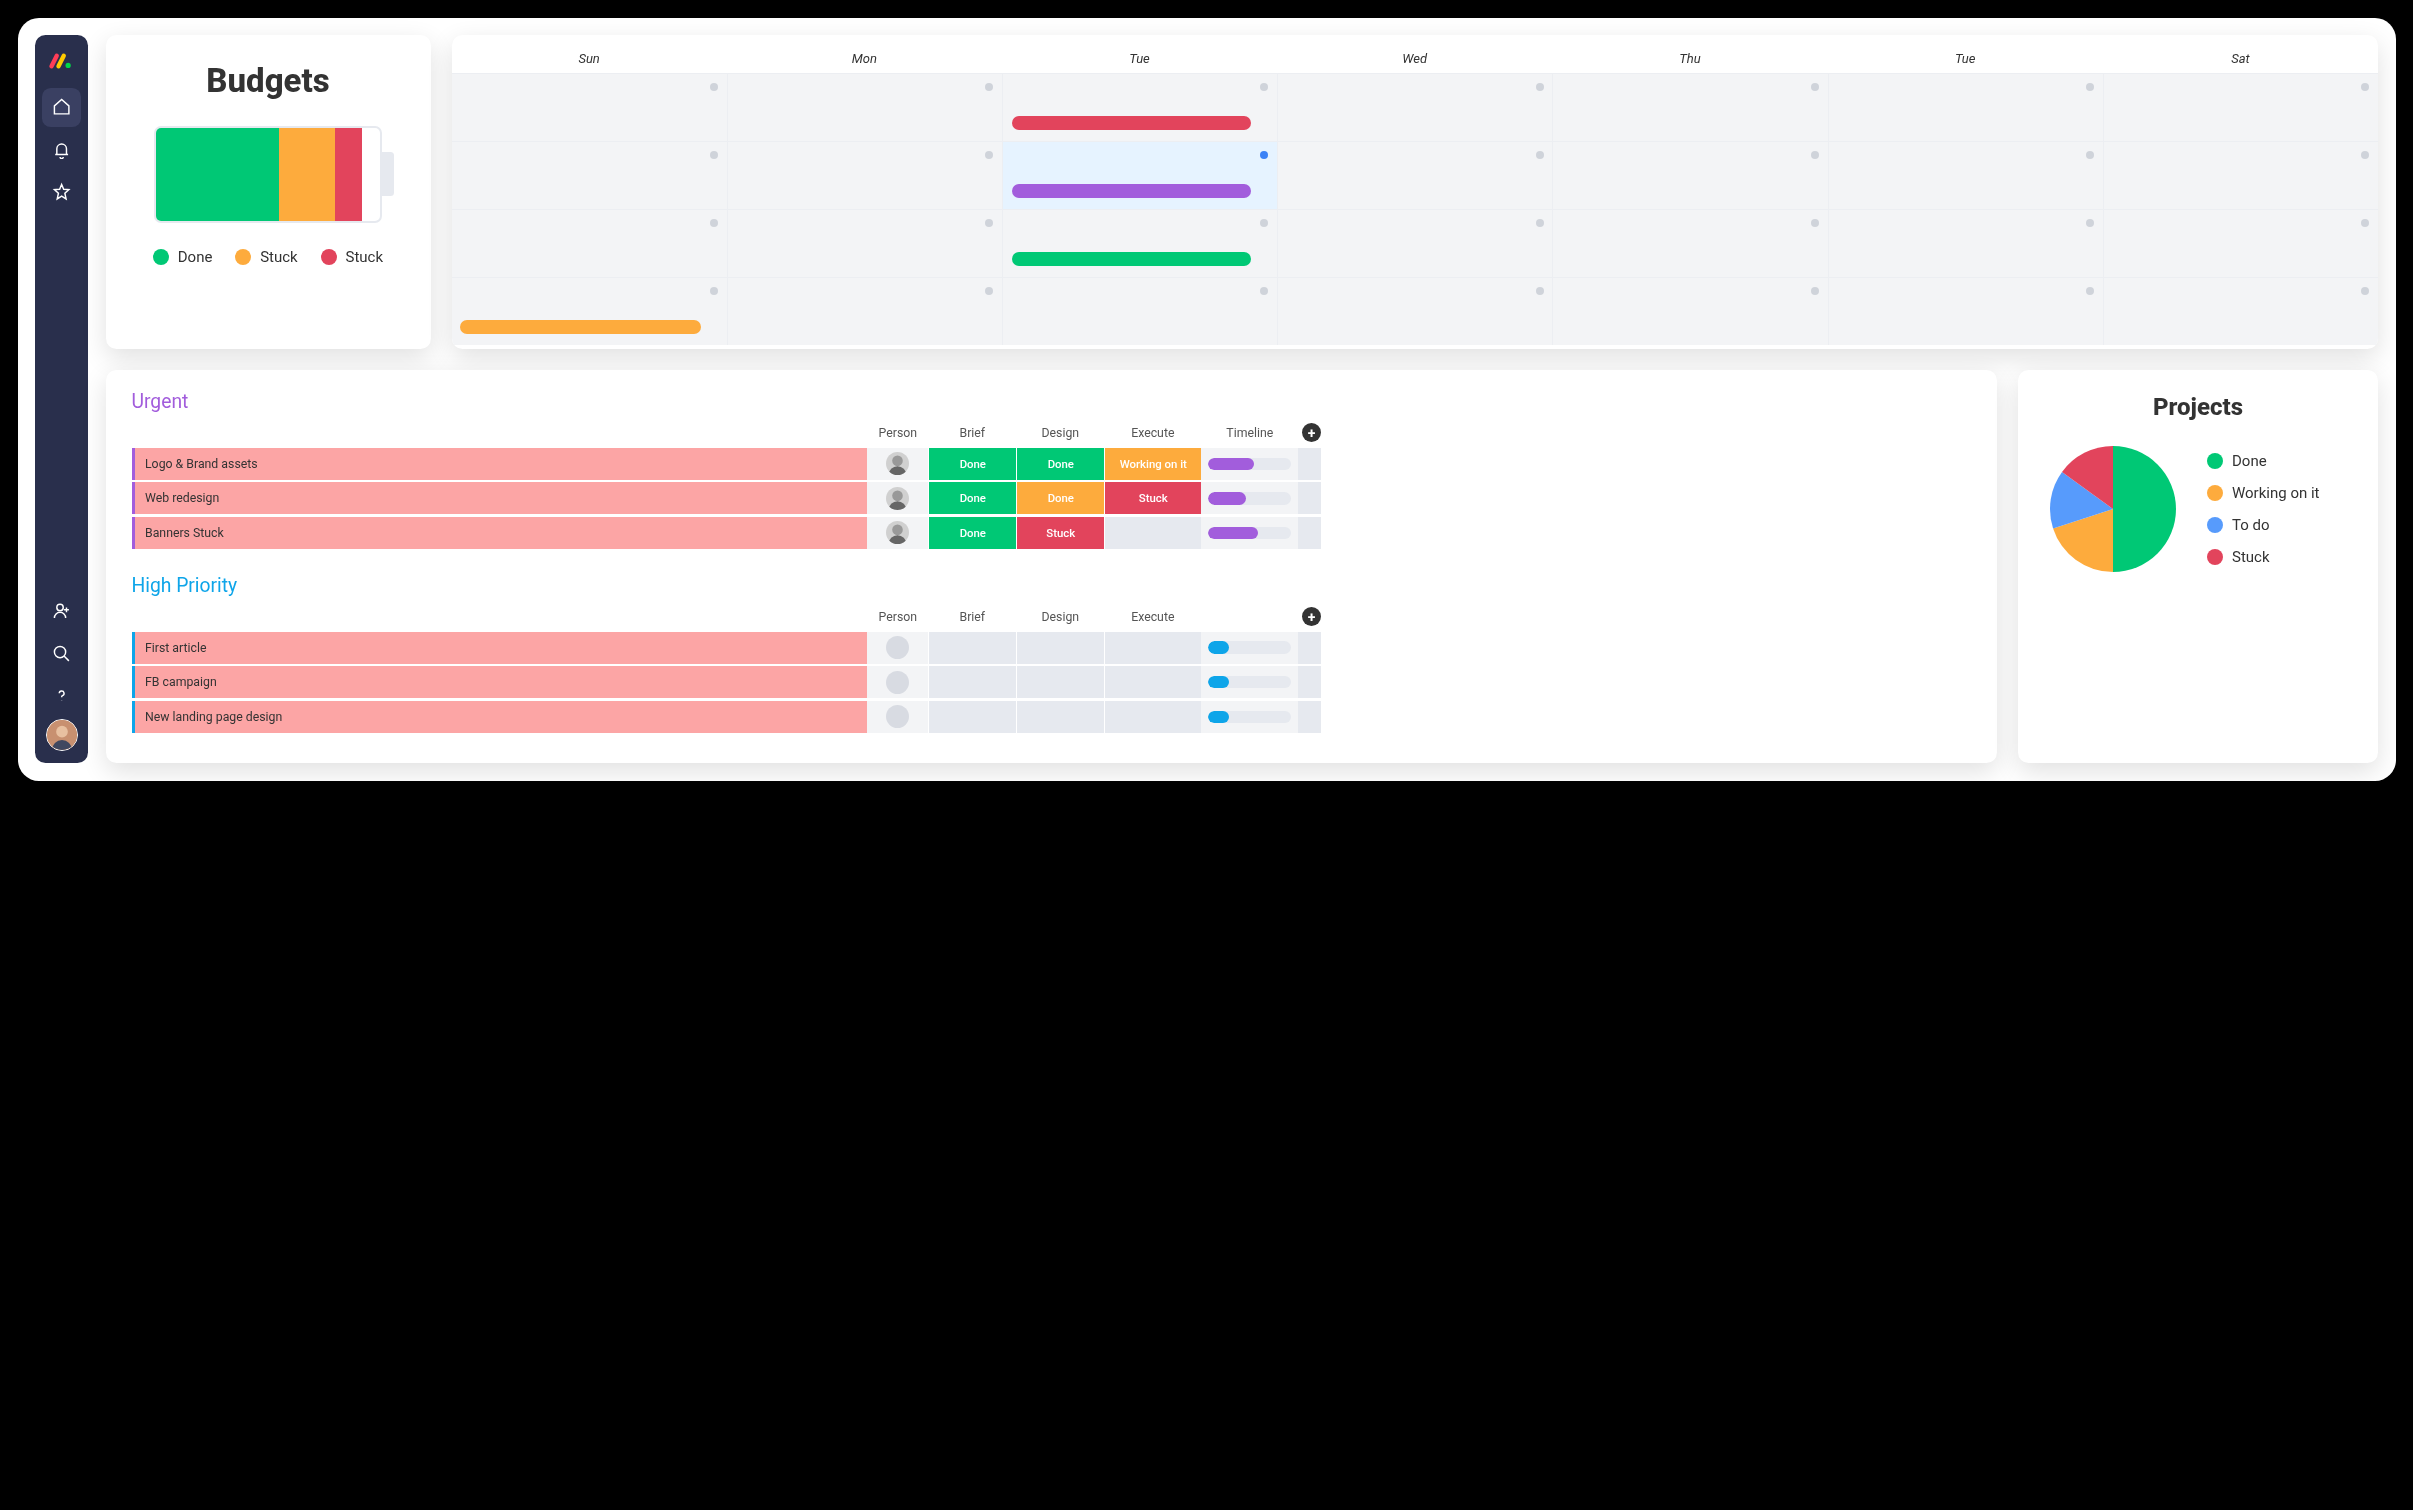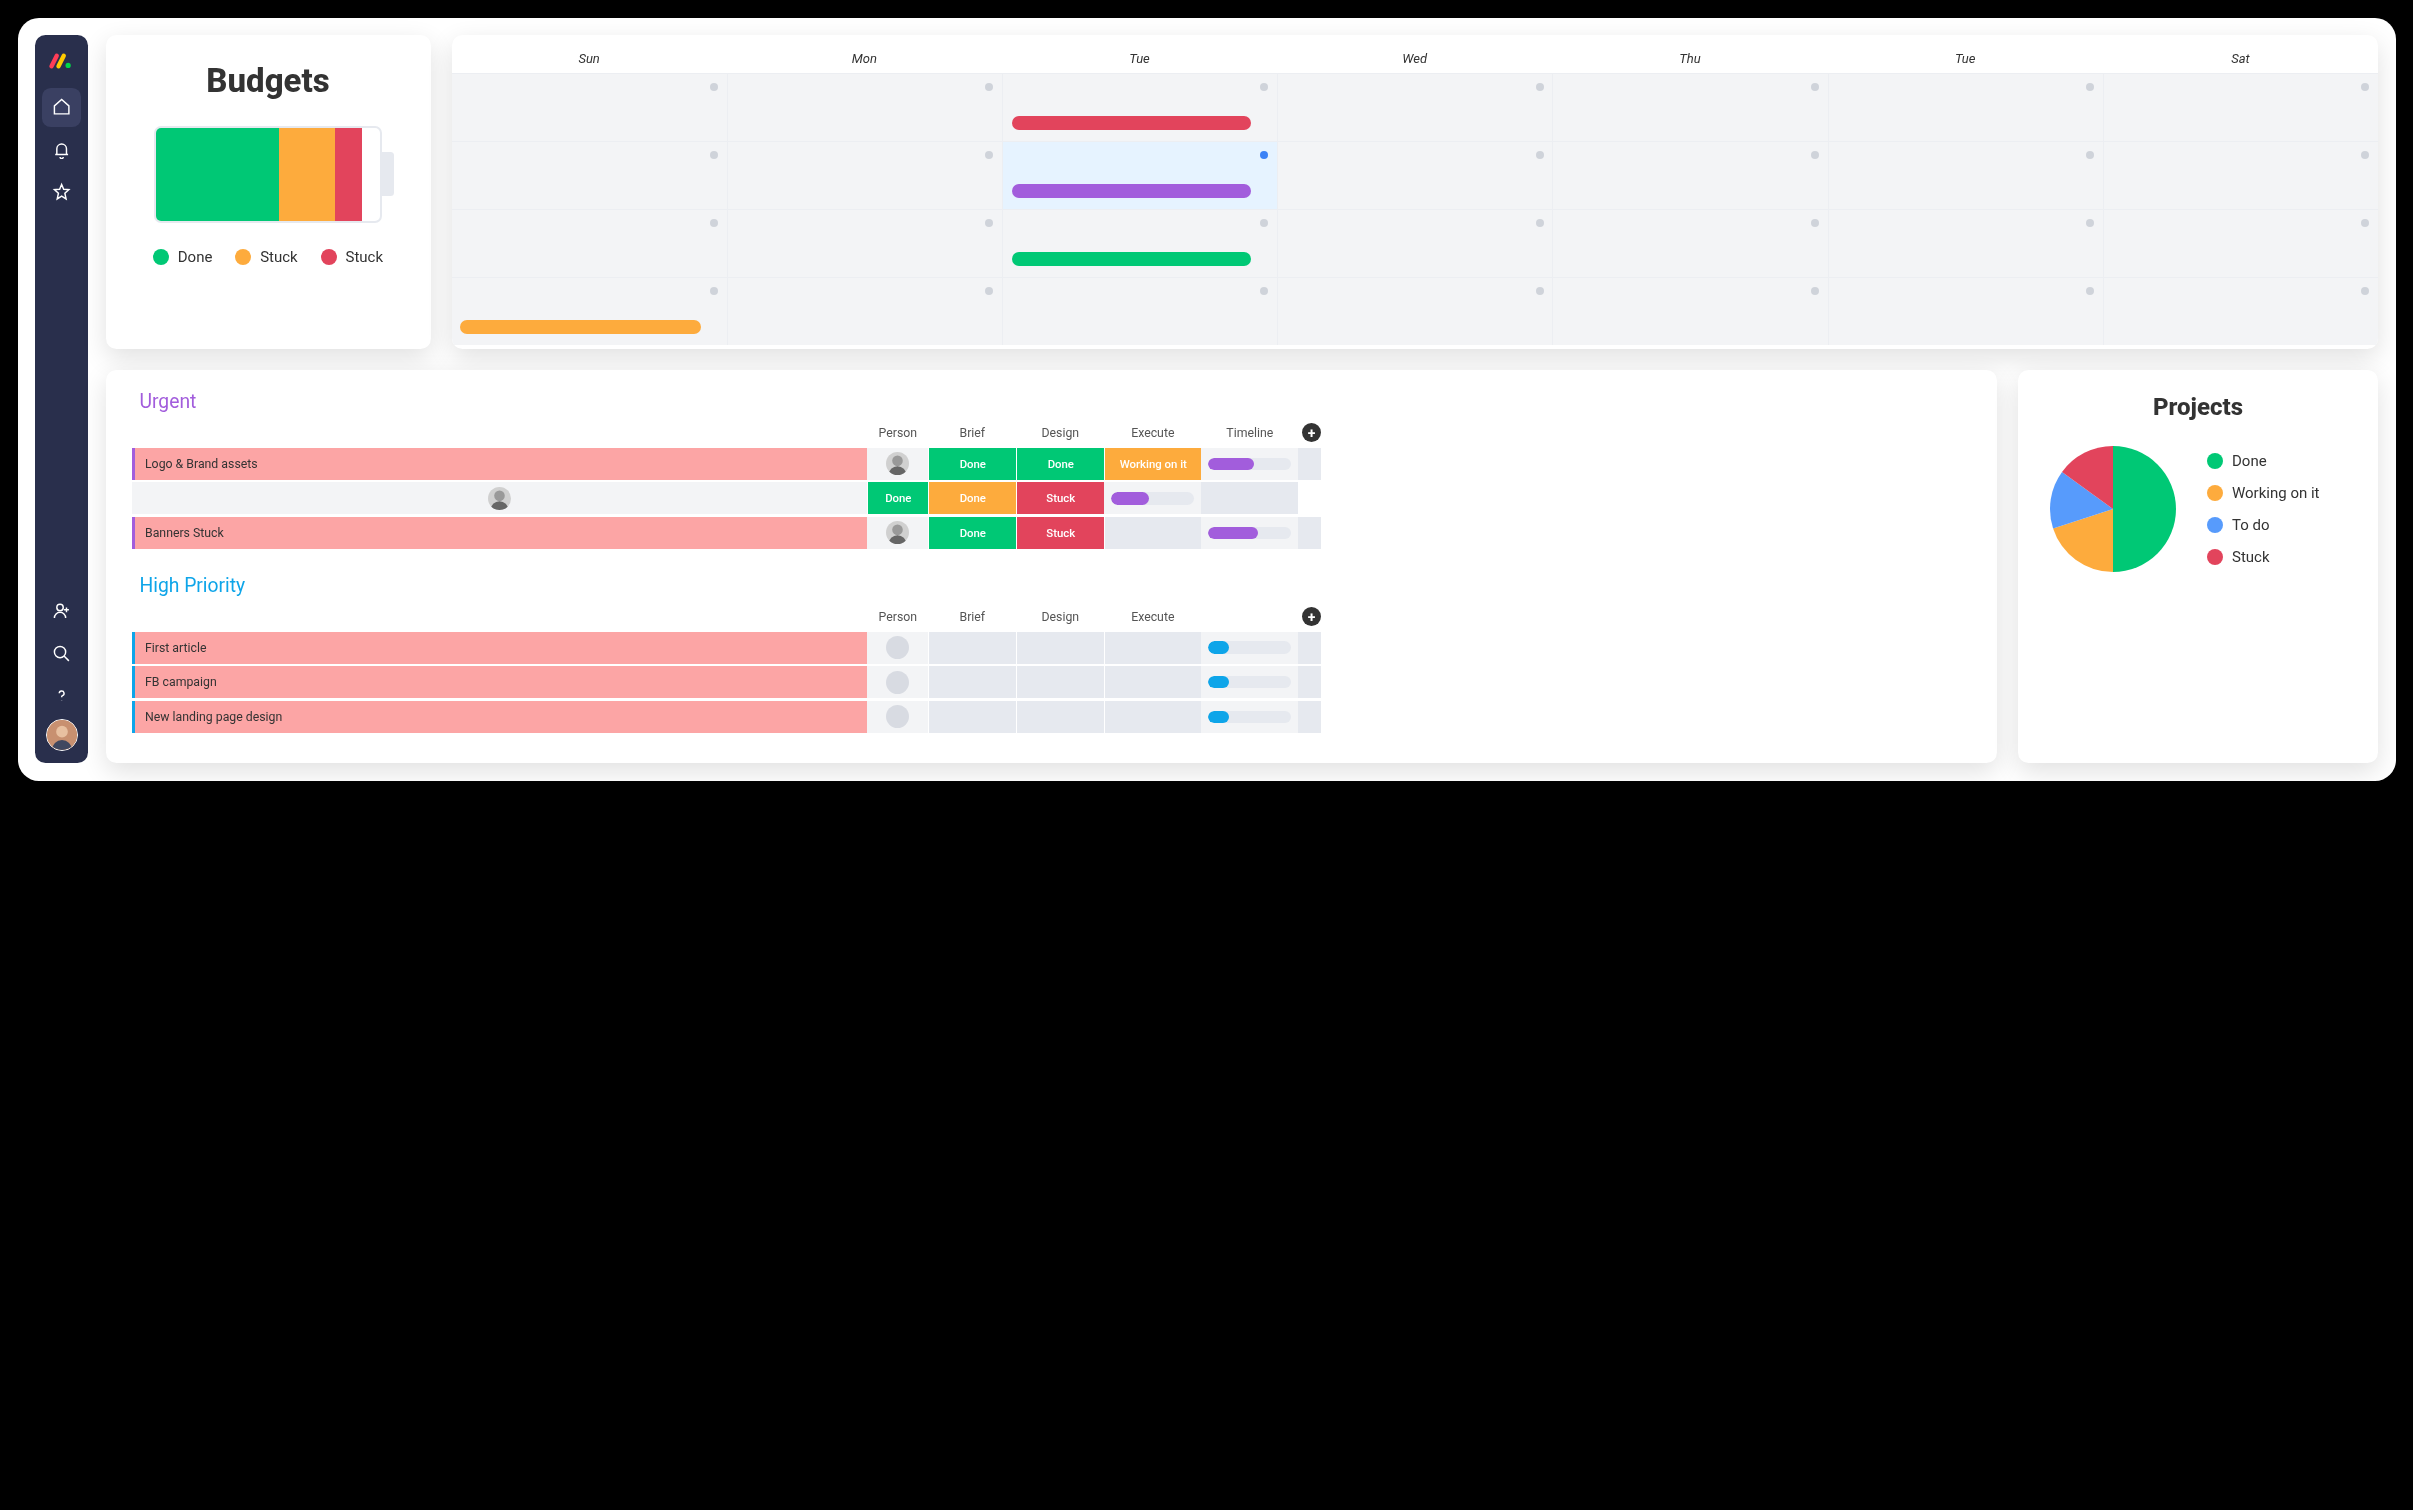--- a/index.html
+++ b/index.html
@@ -41,21 +41,21 @@
   .cal-cell:nth-child(7n+1){ border-left:none; }
   .cal-cell.hl { background:#e6f3ff; }
   .cal-dot { position:absolute; top:8.8px; right:8.8px; width:8px; height:8px; border-radius:50%; background:#cfd3da; }
   .cal-dot.blue { background:#3b82f6; }
   .cal-pill { position:absolute; left:8.8px; right:26px; bottom:10.5px; height:14px; border-radius:8.8px; }
   .cal-body .cal-cell:nth-last-child(-n+7){ border-bottom-left-radius:0; }
   .calendar-card { overflow:hidden; }
 
   
   .tasks-card { grid-column: 1 / span 2; grid-row: 2; padding: 19.3px 26px 23px; }
-  .task-group-title { font-size:19.3px; font-weight:400; margin-bottom:7px;margin-left:8px; }
+  .task-group-title { font-size:19.3px; font-weight:400; margin-bottom:7px; }
   .task-group-title.urgent { color:#a25ddc; }
   .task-group-title.high { color:#0ea5e9; margin-top:24.6px; }
   .task-header { display:grid; grid-template-columns: 40% 61px 88px 88px 97px 97px 23px; align-items:center; font-size:12.3px; color:#555; padding: 3.5px 0 5.3px; gap:0; }
   .task-header span { text-align:center; }
   .task-header span:first-child{text-align:left;}
   .plus-btn { width:19.3px; height:19.3px; border-radius:50%; background:#333; color:#fff; display:flex;align-items:center;justify-content:center;font-size:14px;font-weight:700;cursor:pointer; justify-self:end;}
   .task-row { display:grid; grid-template-columns: 40% 61px 88px 88px 97px 97px 23px; align-items:center; height:32px; margin-bottom:2.6px; }
   .task-name-cell { display:flex; align-items:center; height:100%; background:#fca5a5; font-size:12.3px; color:#333; padding-left:10.5px; border-left:3.5px solid; }
   .urgent .task-name-cell{ border-left-color:#a25ddc; }
   .high .task-name-cell{ border-left-color:#0ea5e9; }
@@ -287,20 +287,21 @@
             <div class="status-cell" style="background:#00c875">Done</div>
             <div class="status-cell" style="background:#fdab3d">Working on it</div>
             <div class="timeline-cell">
               <div class="track">
                 <div class="prog" style="width:55%;background:#a25ddc"></div>
               </div>
             </div>
             <div class="spacer-cell"></div>
           </div>
           <div class="task-row">
+            <div class="task-name-cell">Web redesign</div>
             <div class="person-cell">
               <div class="mini-av">
                 <svg viewBox="0 0 26 26">
                   <circle cx="13" cy="10" r="6" fill="#999"></circle>
                   <path d="M3 26 a10 10 0 0 1 20 0" fill="#666"></path>
                 </svg>
               </div>
             </div>
             <div class="status-cell" style="background:#00c875">Done</div>
             <div class="status-cell" style="background:#fdab3d">Done</div>

